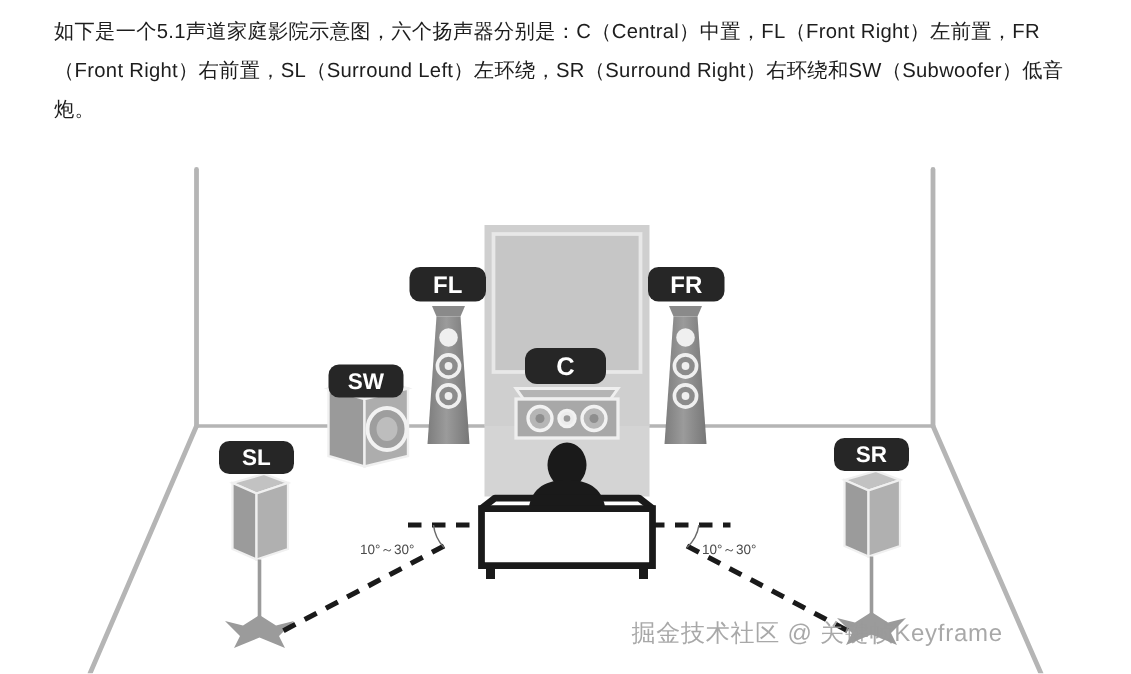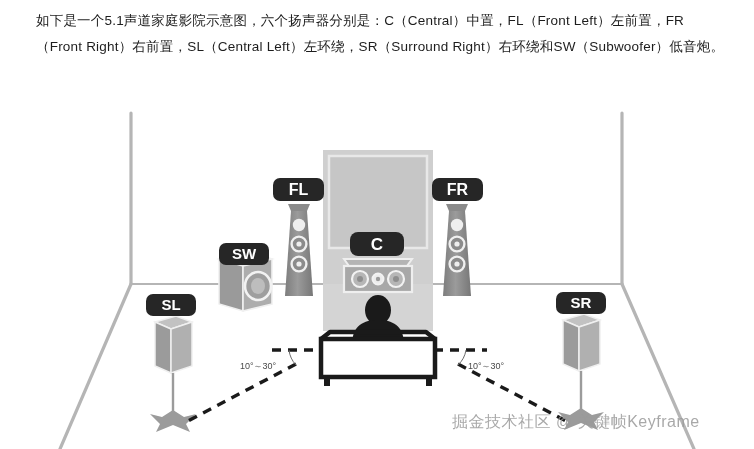--- a/index.html
+++ b/index.html
@@ -38,21 +38,21 @@
   }
   #diagram svg {
     display: block;
     width: 754px;
     height: 357px;
   }
 
   
   #watermark {
     position: absolute;
-    left: 452px;
+    left: 421px;
     top: 412px;
     font-size: 16px;
     color: #9a9a9a;
     letter-spacing: 0.5px;
     white-space: nowrap;
     opacity: 0.85;
   }
 
   .badge-text {
     font-family: "Liberation Sans", sans-serif;
@@ -61,21 +61,21 @@
   }
   .angle-text {
     font-family: "Liberation Sans", sans-serif;
     fill: #4a4a4a;
     font-size: 9px;
   }
 </style>
 </head>
 <body>
 
-<div id="caption">如下是一个5.1声道家庭影院示意图，六个扬声器分别是：C（Central）中置，FL（Front Left）左前置，FR（Front Right）右前置，SL（Central Left）左环绕，SR（Surround Right）右环绕和SW（Subwoofer）低音炮。</div>
+<div id="caption">如下是一个5.1声道家庭影院示意图，六个扬声器分别是：C（Central）中置，FL（Front Right）左前置，FR（Front Right）右前置，SL（Surround Left）左环绕，SR（Surround Right）右环绕和SW（Subwoofer）低音炮。</div>
 
 <div id="diagram">
   <svg viewBox="0 0 754 357" xmlns="http://www.w3.org/2000/svg">
 
     <defs>
 
       <linearGradient id="towerGrad" x1="0" y1="0" x2="1" y2="0">
         <stop offset="0%" stop-color="#7d7d7d"></stop>
         <stop offset="45%" stop-color="#9b9b9b"></stop>
         <stop offset="100%" stop-color="#777777"></stop>

